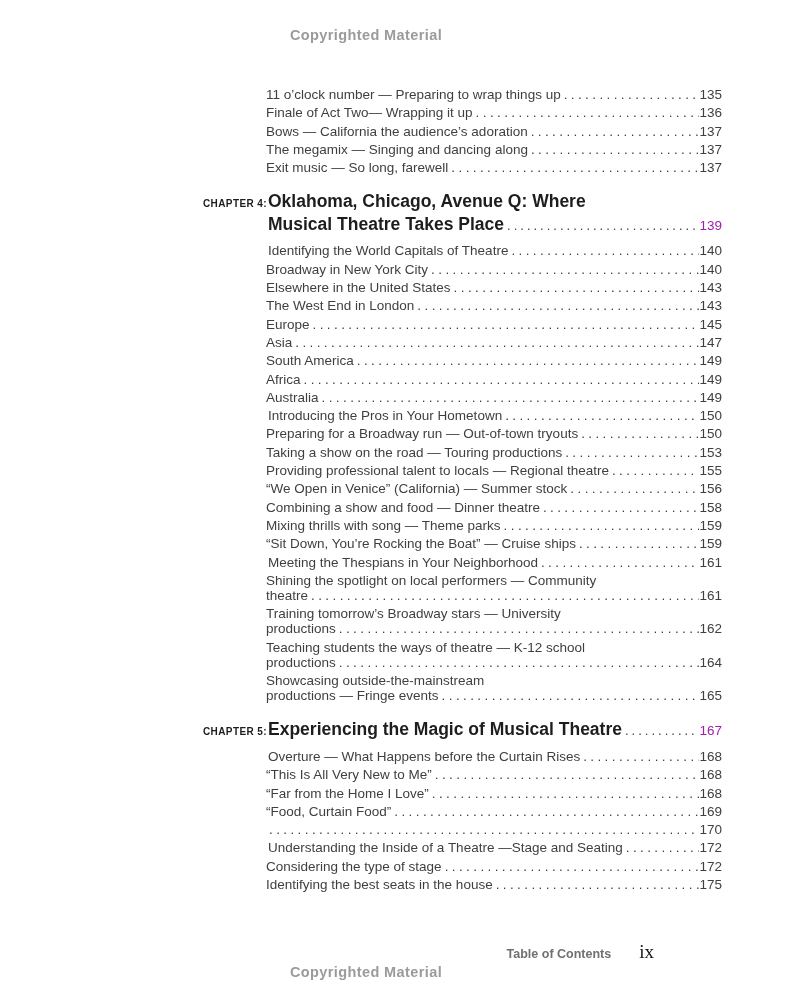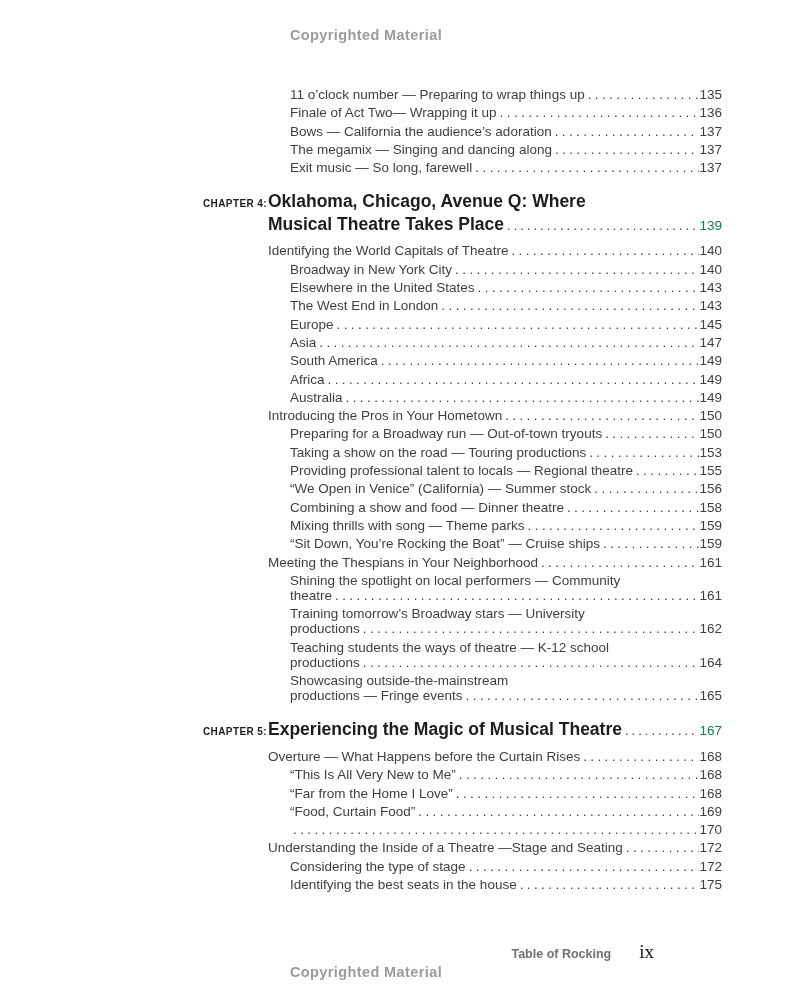--- a/index.html
+++ b/index.html
@@ -13,41 +13,41 @@
   }
   .wm-top{ top:27px; }
   .wm-bottom{ top:964px; }
 
   .toc{
     position:absolute; left:203px; top:86px; width:519px;
     color:#3f3f3f; font-size:13.5px;
   }
   .row{ display:flex; align-items:baseline; line-height:18.3px; height:18.3px; }
   .row.lvl1{ margin-left:65px;align-items:center; }
-  .row.lvl2{ margin-left:87px; }
+  .row.lvl2{ margin-left:63px; }
   .row.cont{ margin-top:-3.2px; }
   .t{ white-space:nowrap; }
   .dots{
     flex:1 1 auto; overflow:hidden; white-space:nowrap; min-width:6px;
     letter-spacing:3.4px; padding-left:3px;
   }
   .dots::after{
     content:"......................................................................................................";
   }
   .pg{ flex:0 0 auto; }
 
   .chapter{ display:flex; align-items:baseline; margin:13px 0 5px 0; }
   .ch-label{
     flex:0 0 65px; font-size:10px; font-weight:700; color:#1d1d1d;
     letter-spacing:.4px; white-space:nowrap;
   }
   .ch-body{ flex:1 1 auto; color:#1d1d1d; min-width:0; }
   .ch-line{ display:flex; align-items:baseline; font-size:17.5px; font-weight:700; line-height:22.5px; }
   .ch-line .dots{ font-size:13px; font-weight:400; color:#3f3f3f; letter-spacing:3px; }
-  .ch-line .pg{ font-size:13.5px; font-weight:400; color:#15803d; padding-left:2px; }
+  .ch-line .pg{ font-size:13.5px; font-weight:400; color:#a21caf; padding-left:2px; }
 
   .footer{ position:absolute; top:941px; right:78px; display:flex; align-items:baseline; }
   .footer-label{ font-size:12.5px; font-weight:700; color:#707070; }
   .footer-page{
     font-family:"Liberation Serif", serif; font-size:19px; color:#141414; margin-left:28px;
   }
 </style>
 </head>
 <body>
 
@@ -260,18 +260,18 @@
         <span class="pg">172</span>
       </div>
       <div class="row lvl2">
         <span class="t">Identifying the best seats in the house</span>
         <span class="dots"></span>
         <span class="pg">175</span>
       </div>
     </div>
 
   <div class="footer">
-    <span class="footer-label">Table of Rocking</span>
+    <span class="footer-label">Table of Contents</span>
     <span class="footer-page">ix</span>
   </div>
 
   <div class="watermark wm-bottom">Copyrighted Material</div>
 </div>
 
 </body></html>

